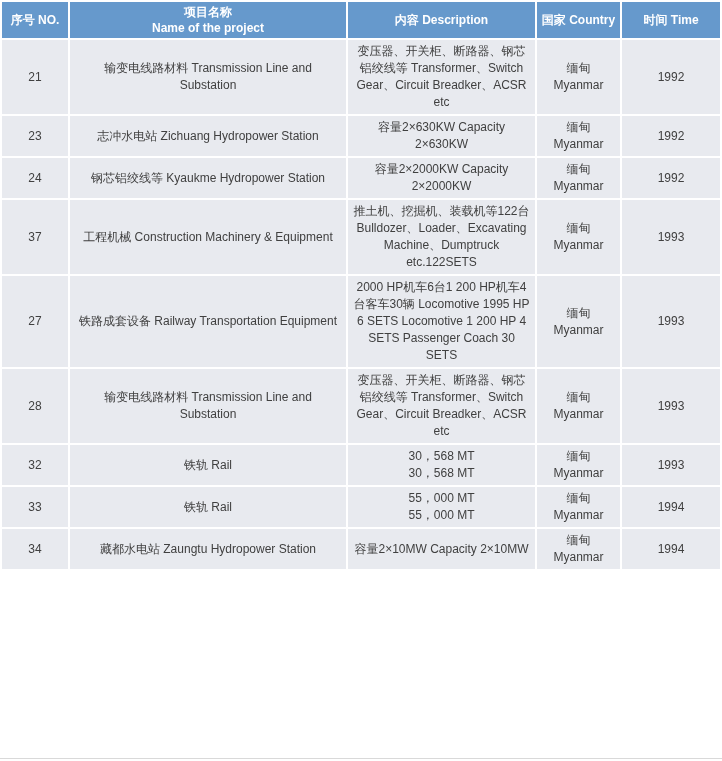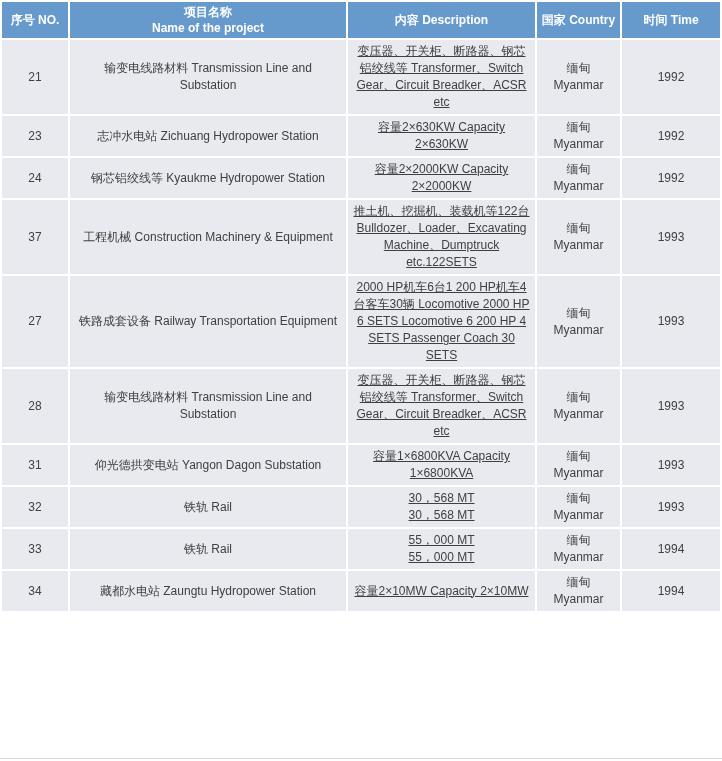--- a/index.html
+++ b/index.html
@@ -31,21 +31,21 @@
   table.projects td {
     background: var(--row-bg, #E8EAEF);
     color: var(--text-color, #404040);
     font-size: 12px;
     text-align: center;
     vertical-align: middle;
     padding: 3px 5px;
     line-height: 17px;
     word-wrap: break-word;
   }
-  td.c-desc { white-space: pre-line; text-decoration: underline; }
+  td.c-desc { white-space: pre-line; }
   td.c-no { }
 </style>
 </head>
 <body>
 
 <div class="page">
   <table class="projects">
     <colgroup>
       <col style="width:66px">
       <col style="width:276px">
@@ -90,35 +90,28 @@
         <tr>
     <td class="c-no">37</td>
     <td class="c-name">工程机械 Construction Machinery &amp; Equipment</td>
     <td class="c-desc">推土机、挖掘机、装载机等122台 Bulldozer、Loader、Excavating Machine、Dumptruck etc.122SETS</td>
     <td class="c-country">缅甸 Myanmar</td>
     <td class="c-time">1993</td>
   </tr>
         <tr>
     <td class="c-no">27</td>
     <td class="c-name">铁路成套设备 Railway Transportation Equipment</td>
-    <td class="c-desc">2000 HP机车6台1 200 HP机车4台客车30辆 Locomotive 2000 HP 6 SETS Locomotive 6 200 HP 4 SETS Passenger Coach 30 SETS</td>
+    <td class="c-desc">2000 HP机车6台1 200 HP机车4台客车30辆 Locomotive 1995 HP 6 SETS Locomotive 1 200 HP 4 SETS Passenger Coach 30 SETS</td>
     <td class="c-country">缅甸 Myanmar</td>
     <td class="c-time">1993</td>
   </tr>
         <tr>
     <td class="c-no">28</td>
     <td class="c-name">输变电线路材料 Transmission Line and Substation</td>
     <td class="c-desc">变压器、开关柜、断路器、钢芯铝绞线等 Transformer、Switch Gear、Circuit Breadker、ACSR etc</td>
-    <td class="c-country">缅甸 Myanmar</td>
-    <td class="c-time">1993</td>
-  </tr>
-        <tr>
-    <td class="c-no">31</td>
-    <td class="c-name">仰光德拱变电站 Yangon Dagon Substation</td>
-    <td class="c-desc">容量1×6800KVA Capacity 1×6800KVA</td>
     <td class="c-country">缅甸 Myanmar</td>
     <td class="c-time">1993</td>
   </tr>
         <tr>
     <td class="c-no">32</td>
     <td class="c-name">铁轨 Rail</td>
     <td class="c-desc">30，568 MT
 30，568 MT</td>
     <td class="c-country">缅甸 Myanmar</td>
     <td class="c-time">1993</td>

